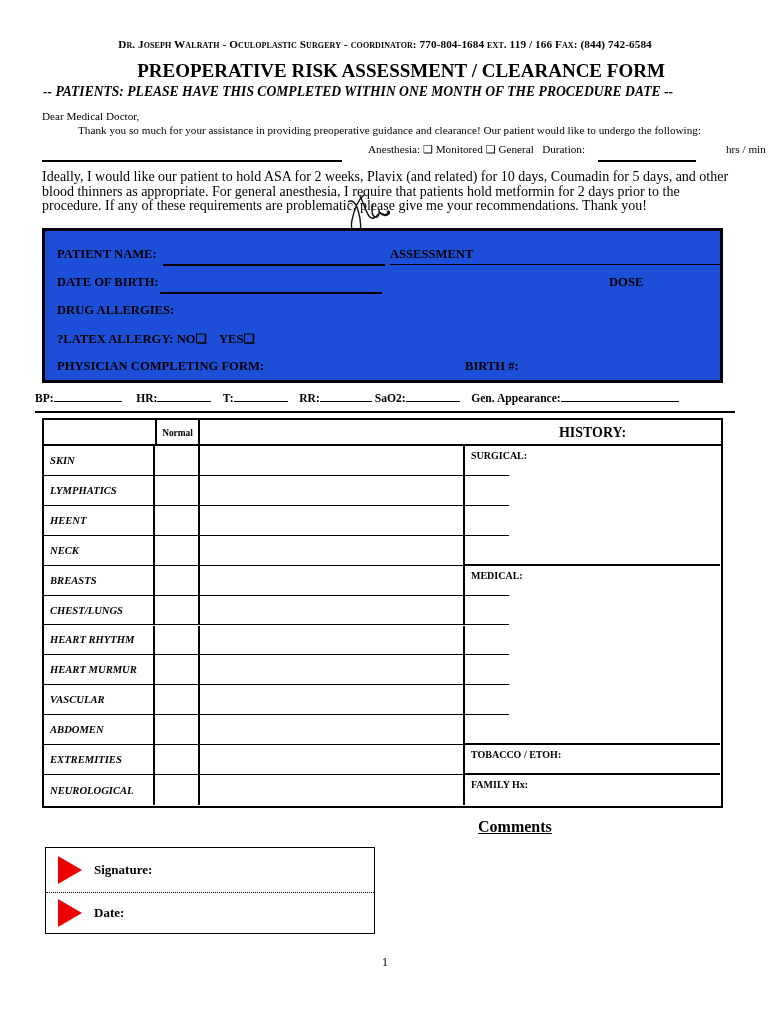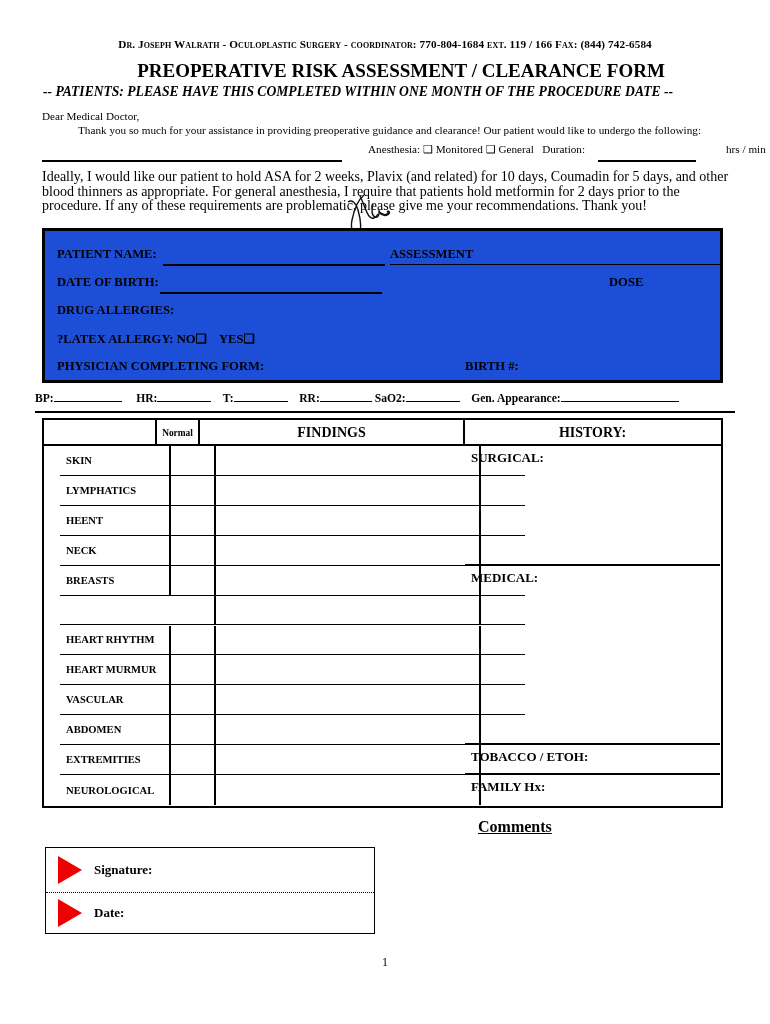--- a/index.html
+++ b/index.html
@@ -118,22 +118,23 @@
     font-size: 14px; font-weight: bold;
   }
   .hdr-history {
     position: absolute; left: 421px; top: 0; width: 255px; height: 26px;
     display: flex; align-items: center; justify-content: center;
     font-size: 14px; font-weight: bold;
   }
 
   .exam-body { position: absolute; left: 0; top: 26px; width: 100%; height: 359px; }
   .sys-row {
-    position: absolute; left: 16px; width: 465px; height: 30.5px;
+    position: absolute; left: 0; width: 465px; height: 30.5px;
     border-bottom: 1.6px solid #000;
+    font-style: italic;
   }
   .sys-row:last-child { border-bottom: none; }
   .sys-label {
     position: absolute; left: 0; top: 0; width: 111px; height: 100%;
     border-right: 2.5px solid #000;
     display: flex; align-items: center;
     padding-left: 6px;
     font-size: 10.6px; font-weight: bold;
     white-space: nowrap;
   }
@@ -146,21 +147,21 @@
     border-right: 2.5px solid #000;
   }
 
   .hist-col {
     position: absolute; left: 421px; top: 0; width: 255px; height: 359px;
   }
   .hist-sec {
     position: absolute; left: 0; width: 255px;
     border-bottom: 2px solid #000;
     padding: 4px 0 0 6px;
-    font-size: 13px; font-weight: bold;
+    font-size: 10px; font-weight: bold;
     white-space: nowrap;
   }
   .hist-sec:last-child { border-bottom: none; }
 
   
   .cleared {
     position: absolute; left: 45px; top: 816px;
     font-size: 17px; font-weight: bold; white-space: nowrap;
   }
   .cleared .gap1 { display: inline-block; width: 42px; }
@@ -267,21 +268,20 @@
     <span>RR:</span><span class="blank" style="width:52px"></span>
     <span>SaO2:</span><span class="blank" style="width:54px"></span>
     &nbsp;&nbsp;
     <span>Gen. Appearance:</span><span class="blank" style="width:118px"></span>
   </div>
   <div class="vitals-rule"></div>
 
   <div class="exam">
     <div class="exam-head">
       <div class="hdr-normal">Normal</div>
-      <div class="hdr-findings">FINDINGS</div>
       <div class="hdr-history">HISTORY:</div>
     </div>
 
     <div class="exam-body">
       <div id="system-rows">
           <div class="sys-row" style="top: 0px; height: 29.9167px;">
             <div class="sys-label">SKIN</div>
             <div class="sys-normal"></div>
             <div class="sys-findings"></div>
           </div>
@@ -299,20 +299,21 @@
             <div class="sys-label">NECK</div>
             <div class="sys-normal"></div>
             <div class="sys-findings"></div>
           </div>
           <div class="sys-row" style="top: 119.667px; height: 29.9167px;">
             <div class="sys-label">BREASTS</div>
             <div class="sys-normal"></div>
             <div class="sys-findings"></div>
           </div>
           <div class="sys-row" style="top: 149.583px; height: 29.9167px;">
+            <div class="sys-label">CHEST/LUNGS</div>
             <div class="sys-normal"></div>
             <div class="sys-findings"></div>
           </div>
           <div class="sys-row" style="top: 179.5px; height: 29.9167px;">
             <div class="sys-label">HEART RHYTHM</div>
             <div class="sys-normal"></div>
             <div class="sys-findings"></div>
           </div>
           <div class="sys-row" style="top: 209.417px; height: 29.9167px;">
             <div class="sys-label">HEART MURMUR</div>

